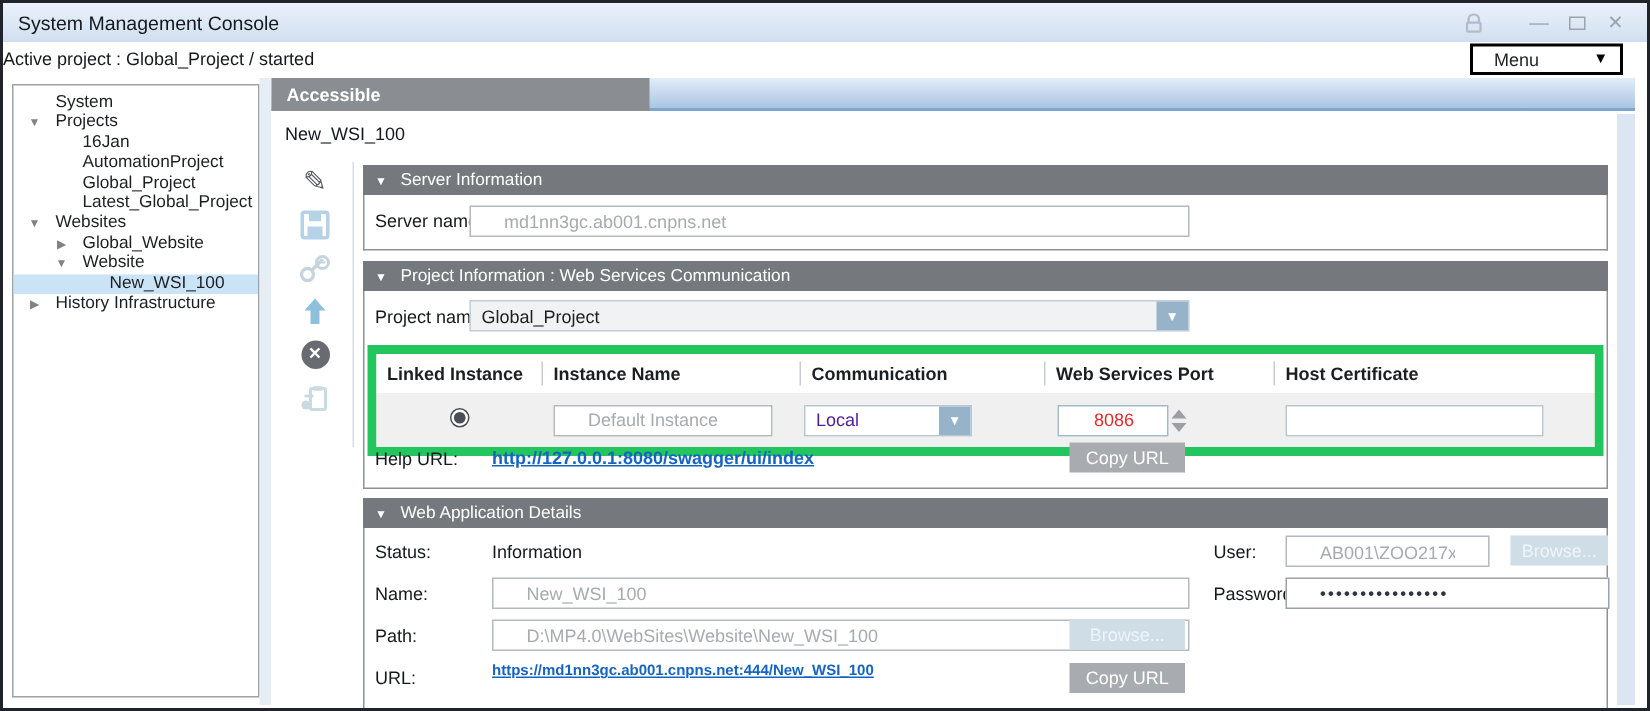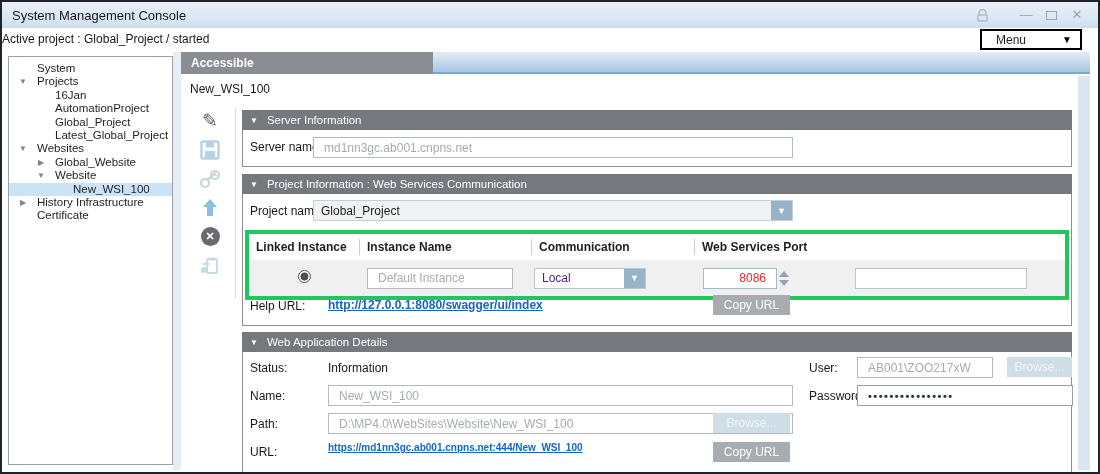--- a/index.html
+++ b/index.html
@@ -76,28 +76,28 @@
   .section { position: absolute; left: 240px; right: 26px; }
   .sec-head {
     height: 20px; background: #75797e; color: #fff; font-size: 11.5px;
     display: flex; align-items: center; padding-left: 8px;
   }
   .sec-head .tri { font-size: 8px; margin-right: 9px; color: #fff; }
   .sec-body { background: #fff; border: 1px solid #8d9196; border-top: none; position: relative; }
   .flabel { position: absolute; font-size: 12px; color: #15181c; }
   .tinput {
     position: absolute; height: 21px; border: 1px solid #b4bac0; background: #fff;
-    color: #a6abb0; font-size: 12px; font-family: "Liberation Sans", sans-serif; padding: 0 10px;
+    color: #a6abb0; font-size: 12px; font-family: "Liberation Sans", sans-serif; padding: 0 22px;
   }
   
   .combo { position: absolute; height: 21px; background: #f1f2f3; border: 1px solid #c4ced6; display: flex; align-items: center; }
   .combo .cval { flex: 1; padding-left: 7px; font-size: 12px; color: #1c1f22; }
   .combo .cbtn { width: 21px; height: 100%; background: #97b3c9; color: #fff; font-size: 9px; display: flex; align-items: center; justify-content: center; }
   
-  .itable { position: absolute; left: 2px; right: 2px; top: 36px; border: 4px solid #22c55e; }
+  .itable { position: absolute; left: 2px; right: 2px; top: 36px; border: 6px solid #22c55e; }
   .itable .hrow { display: flex; height: 26px; background: #fff; align-items: center; font-weight: bold; font-size: 12px; }
   .itable .hcell { height: 16px; line-height: 16px; padding-left: 7px; border-left: 1px solid #c9cdd1; }
   .itable .hcell:first-child { border-left: none; }
   .itable .drow { display: flex; height: 36px; background: #f0f0f0; align-items: center; position: relative; }
   .c0 { width: 110px; } .c1 { width: 172px; } .c2 { width: 163px; } .c3 { width: 153px; } .c4 { flex: 1; }
   .radio-wrap { width: 110px; text-align: center; }
   .radio-wrap input { accent-color: #4a4f55; }
   .inst-input { position: static; width: 146px; margin-left: 8px; }
   .comm-combo { width: 112px; margin-left: 3px; background: #fff; border-color: #b9c7d2; }
   .comm-combo .cval { color: #4c1d95; }
@@ -182,23 +182,20 @@
         <span class="tw a28">▼</span>
         <span class="tl p46">Website</span>
       </div>
     <div class="tree-item sel">
         <span class="tl p64">New_WSI_100</span>
       </div>
     <div class="tree-item">
         <span class="tw a8">▶</span>
         <span class="tl p28">History Infrastructure</span>
       </div>
-    <div class="tree-item">
-        <span class="tl p28">Certificate</span>
-      </div>
   </div>
   <div class="gap-strip"></div>
 
   <div class="tabstrip">
     <div class="tab-management">Accessible</div>
   </div>
   <div class="main-bg"></div>
   <div class="scroll-strip"></div>
 
   <div class="page-title">New_WSI_100</div>
@@ -261,20 +258,21 @@
         <span class="cval">Global_Project</span>
         <span class="cbtn">▼</span>
       </div>
 
       <div class="itable">
         <div class="hrow">
           <div class="hcell c0">Linked Instance</div>
           <div class="hcell c1">Instance Name</div>
           <div class="hcell c2">Communication</div>
           <div class="hcell c3">Web Services Port</div>
+          <div class="hcell c4">Host Certificate</div>
         </div>
         <div class="drow">
           <div class="radio-wrap c0">
             <input type="radio" checked="checked" style="">
           </div>
           <div class="c1">
             <input class="tinput inst-input" readonly="" value="Default Instance" style="">
           </div>
           <div class="c2">
             <div class="combo comm-combo" style="position:static;">

